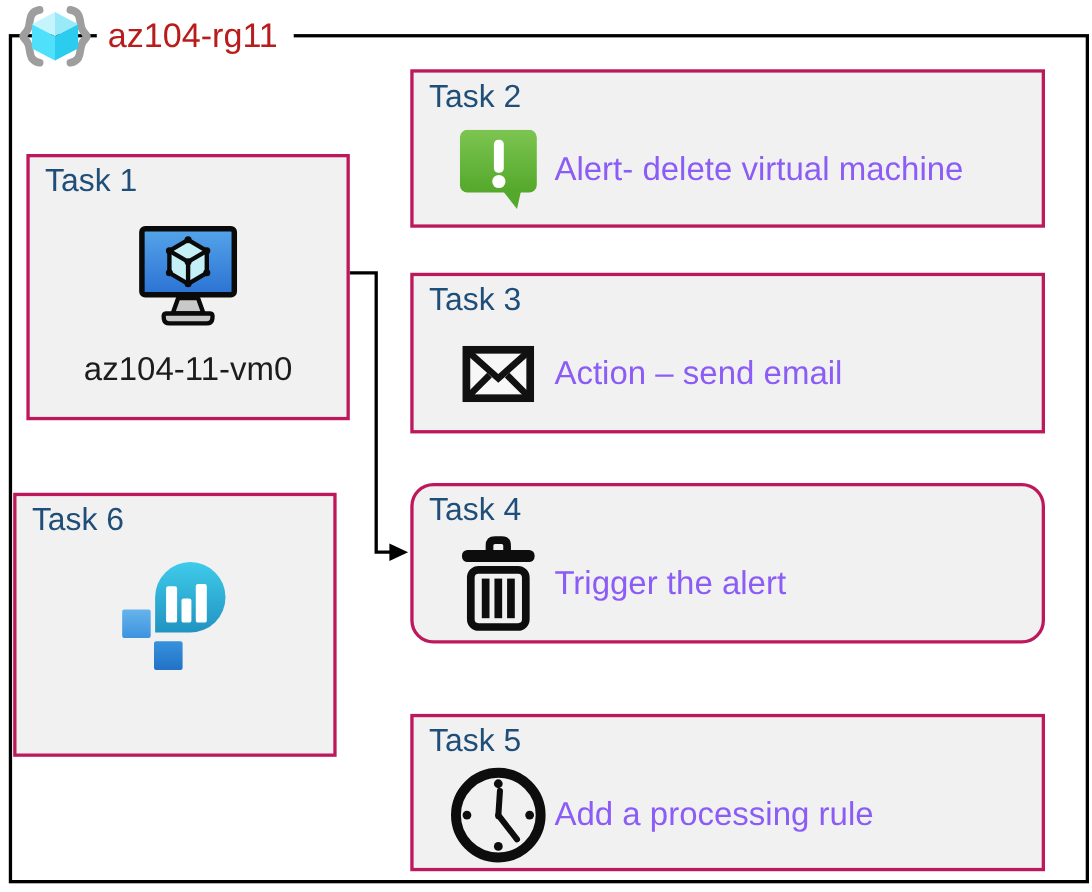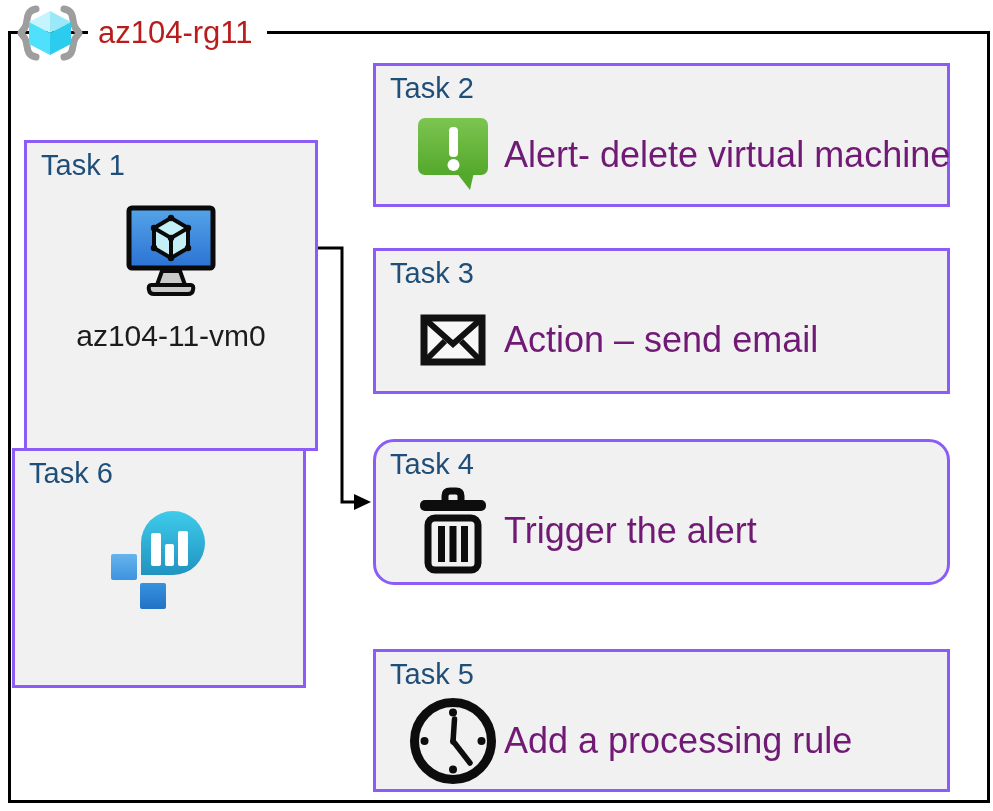--- a/index.html
+++ b/index.html
@@ -6,41 +6,41 @@
     font-family:"Liberation Sans",sans-serif;-webkit-font-smoothing:antialiased;}
   .canvas{position:relative;width:993px;height:811px;background:#fff;overflow:hidden;}
 
   .outer-box{position:absolute;left:8px;top:31px;width:982px;height:772px;
     border:3px solid #000;box-sizing:border-box;}
 
   .rg-label{position:absolute;left:12px;top:2px;height:62px;display:flex;align-items:center;z-index:5;}
   .rg-icon{width:76px;height:60px;flex:0 0 auto;}
   .rg-name{background:#fff;padding:0 14px 0 10px;font-size:31px;color:#b91c1c;line-height:62px;}
 
-  .task-box{position:absolute;background:#F1F1F1;border:3px solid #8b5cf6;box-sizing:border-box;z-index:2;}
+  .task-box{position:absolute;background:#F1F1F1;border:3px solid #be185d;box-sizing:border-box;z-index:2;}
   .task-title{position:absolute;left:14px;top:6px;font-size:29px;color:#1F4E79;}
 
   
-  .box-t1{left:24px;top:140px;width:294px;height:311px;padding-left:11px;}
+  .box-t1{left:24px;top:140px;width:294px;height:242px;padding-left:11px;}
   .box-t6{left:12px;top:448px;width:294px;height:240px;}
   .left-icon{position:absolute;left:0;right:0;display:flex;justify-content:center;}
   .t1-icon{top:62px;}
   .t6-icon{top:56px;}
   .left-label{position:absolute;left:0;right:0;top:176px;text-align:center;
     font-size:30px;color:#1c1c1c;}
 
   
   .box-t2{left:373px;top:63px;width:577px;height:144px;}
   .box-t3{left:373px;top:248px;width:577px;height:146px;}
   .box-t4{left:373px;top:439px;width:577px;height:146px;border-radius:21px;}
   .box-t5{left:373px;top:625px;width:577px;height:143px;margin-top:24px;}
   .row-icon{position:absolute;left:30px;top:42px;width:94px;height:94px;
     display:flex;align-items:center;justify-content:center;}
   .row-label{position:absolute;left:128px;top:42px;height:94px;display:flex;align-items:center;
-    font-size:36px;color:#701a75;white-space:nowrap;}
+    font-size:30px;color:#8b5cf6;white-space:nowrap;}
 
   .arrow-svg{position:absolute;left:200px;top:236px;z-index:1;}
 </style>
 </head>
 <body>
 
 <div class="canvas">
 
   <div class="outer-box"></div>
 

